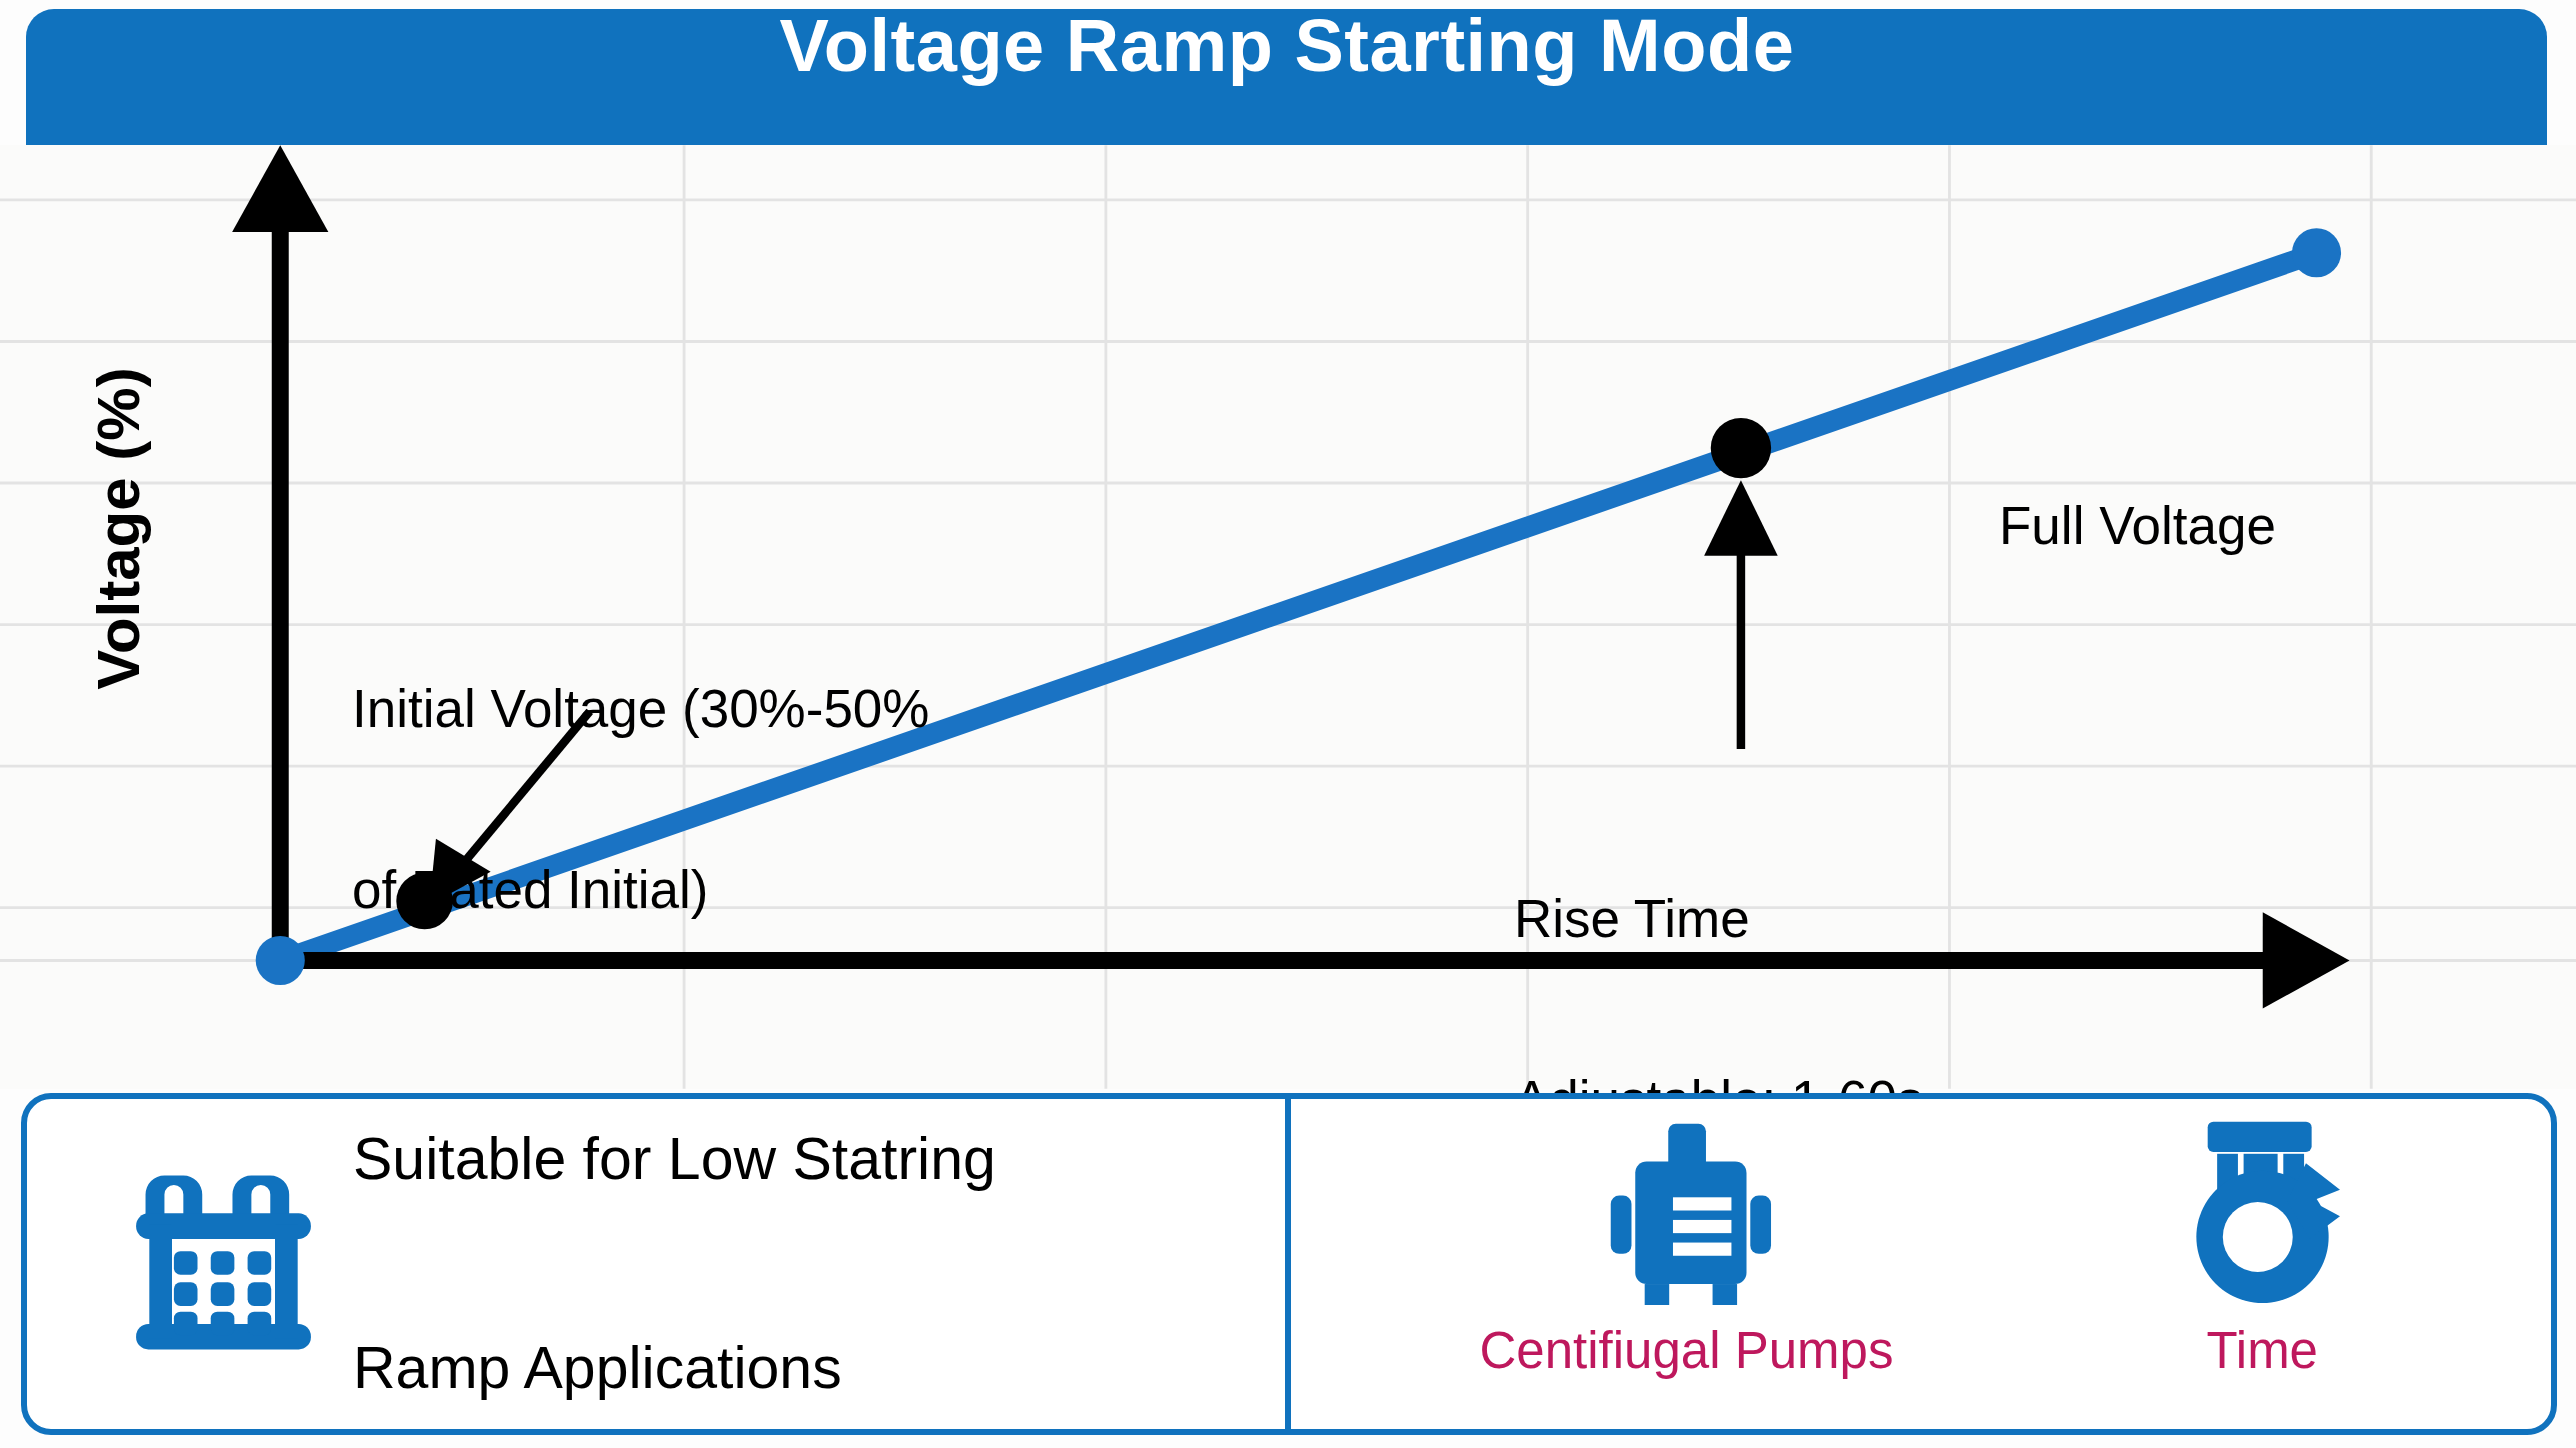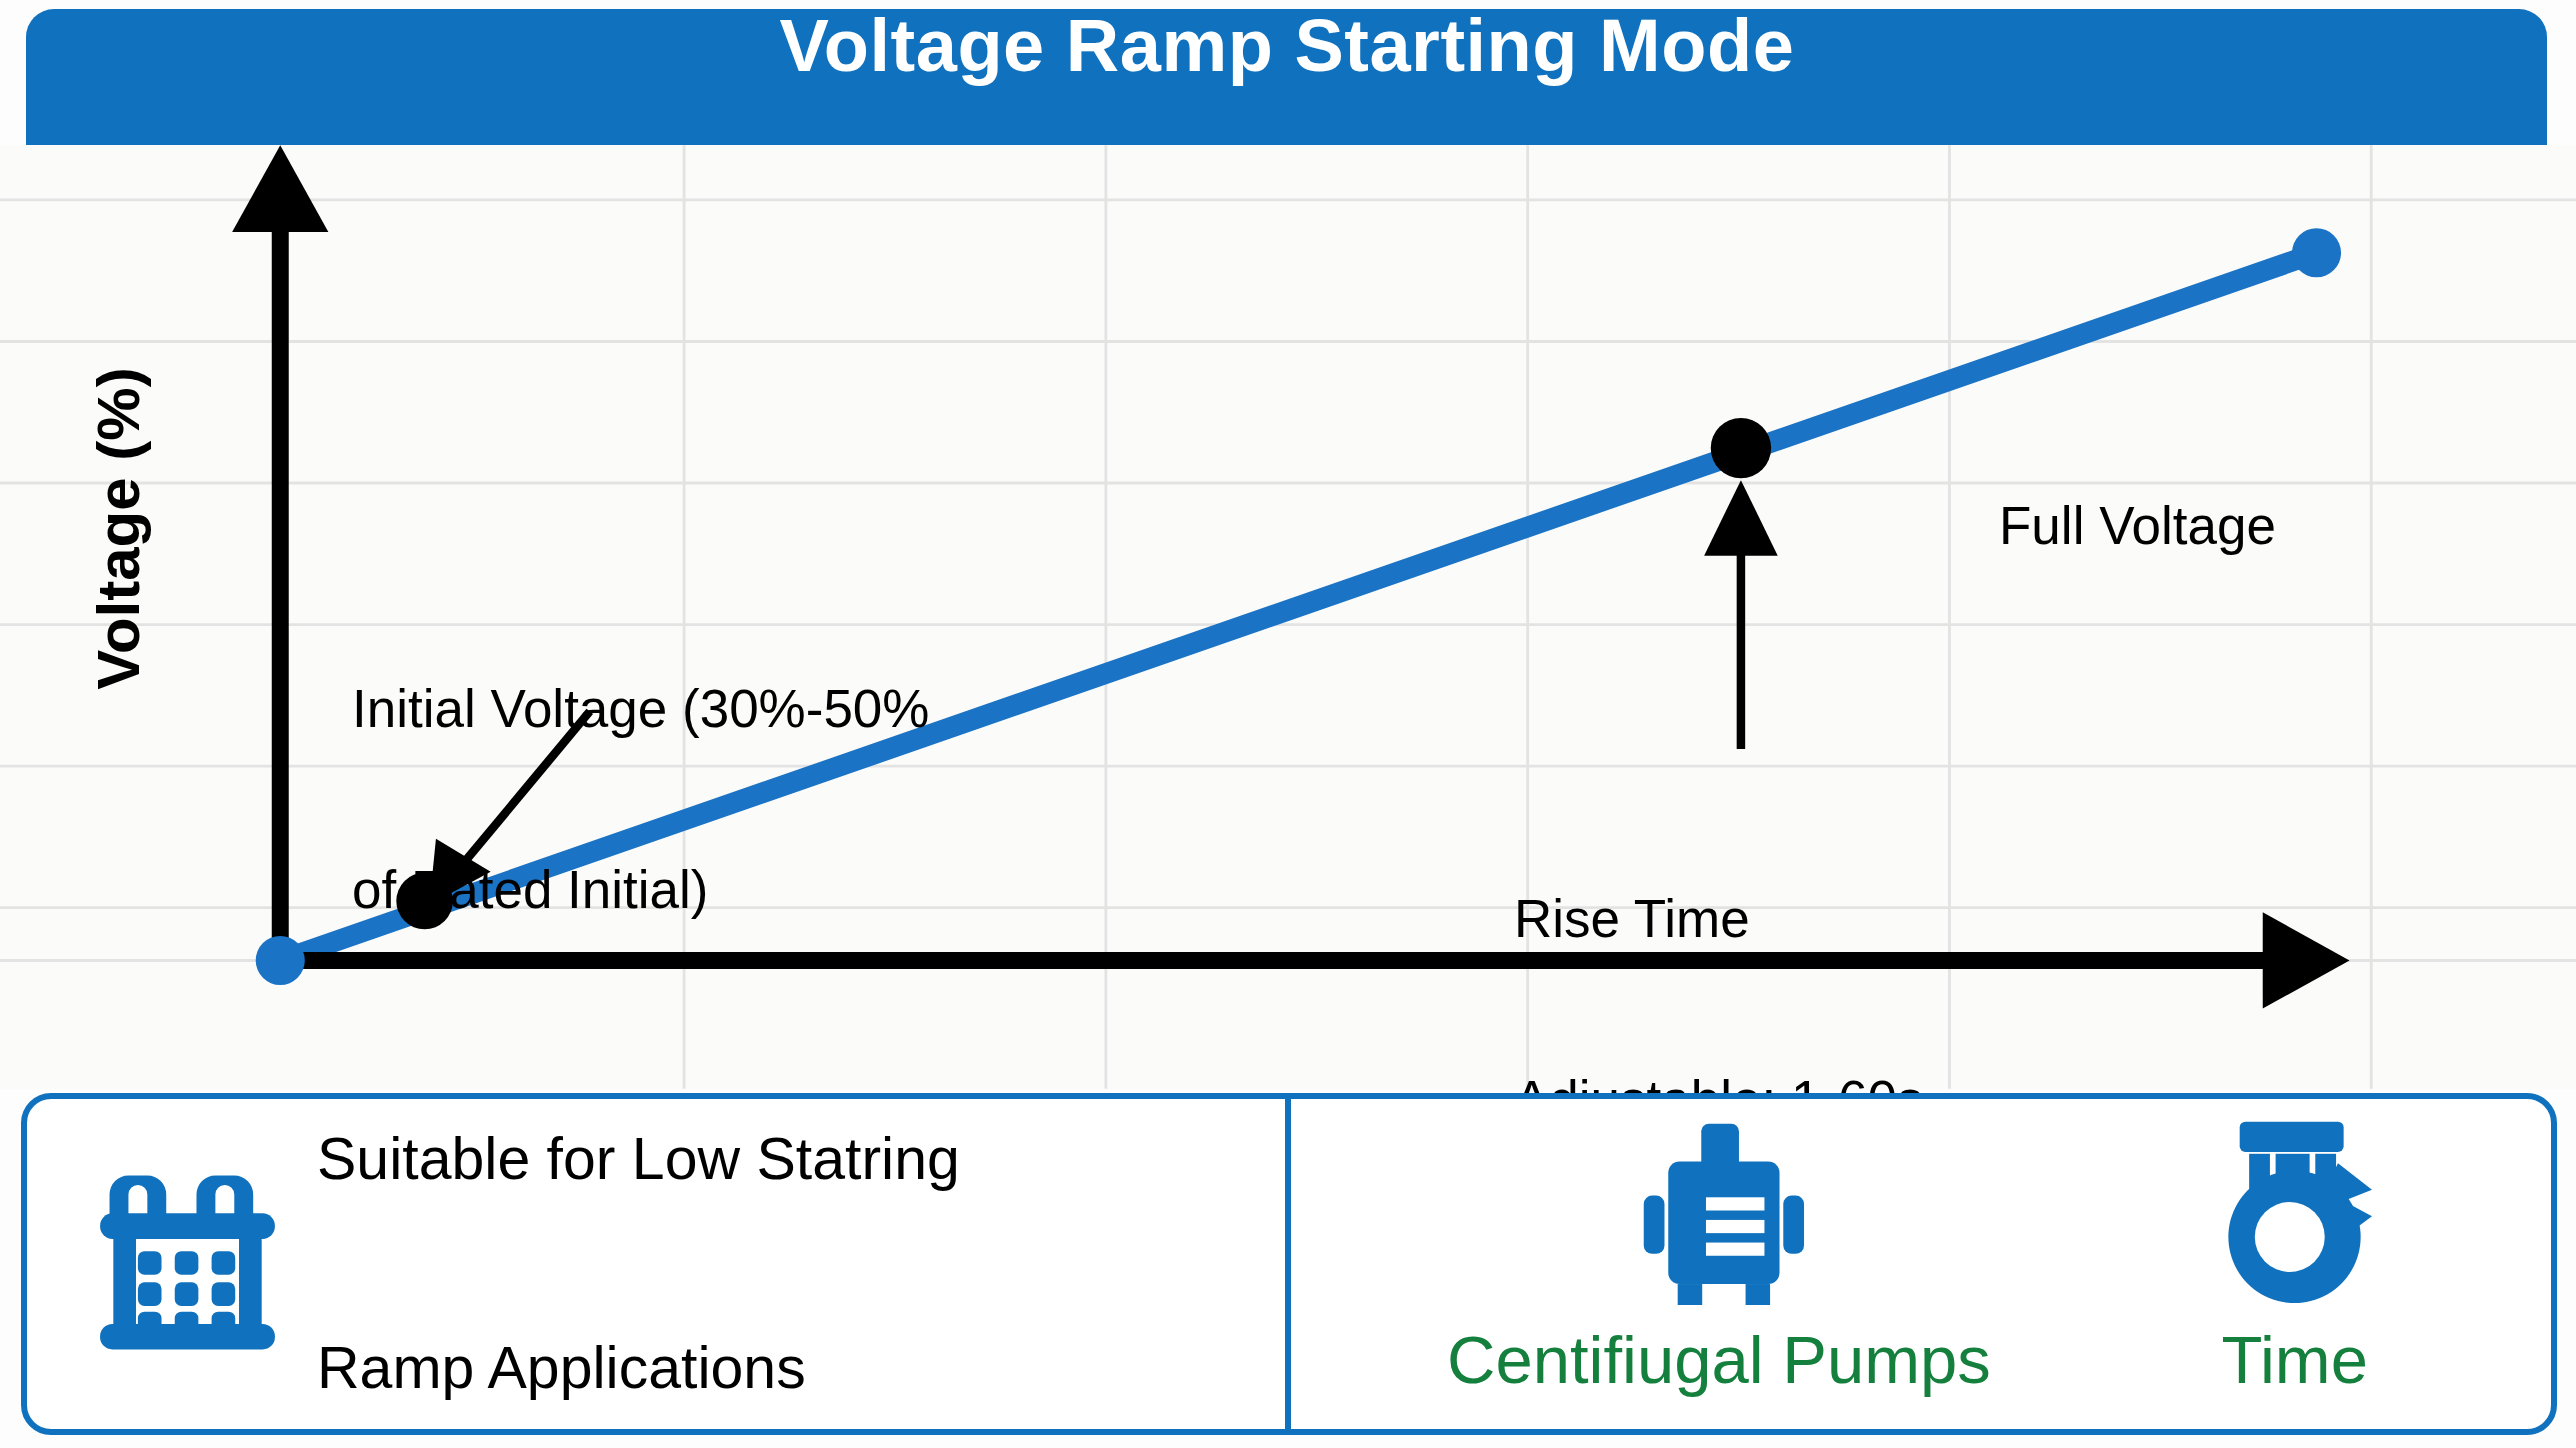--- a/index.html
+++ b/index.html
@@ -108,21 +108,21 @@
     box-sizing: border-box;
     background: #ffffff;
     display: flex;
   }
   #card-left {
     width: 1264px;
     border-right: 6.6px solid #1072be;
     box-sizing: border-box;
     display: flex;
     align-items: center;
-    padding-left: 73px;
+    padding-left: 109px;
   }
   #card-right {
     flex: 1;
     display: flex;
     align-items: stretch;
     justify-content: space-around;
     box-sizing: border-box;
     padding: 0 57px;
   }
   .card-item {
@@ -133,22 +133,22 @@
     padding-top: 17px;
   }
   #left-card-text {
     font-size: 59px;
     line-height: 1.18;
     color: #000;
     margin-left: 42px;
     white-space: pre;
   }
   .card-caption {
-    font-size: 67px;
-    color: #15803d;
+    font-size: 51px;
+    color: #be185d;
     margin-top: 13.2px;
     white-space: nowrap;
   }
   #caption-pumps { margin-left: -5.7px; }
 </style>
 </head>
 <body>
 
 <div id="root">
 

